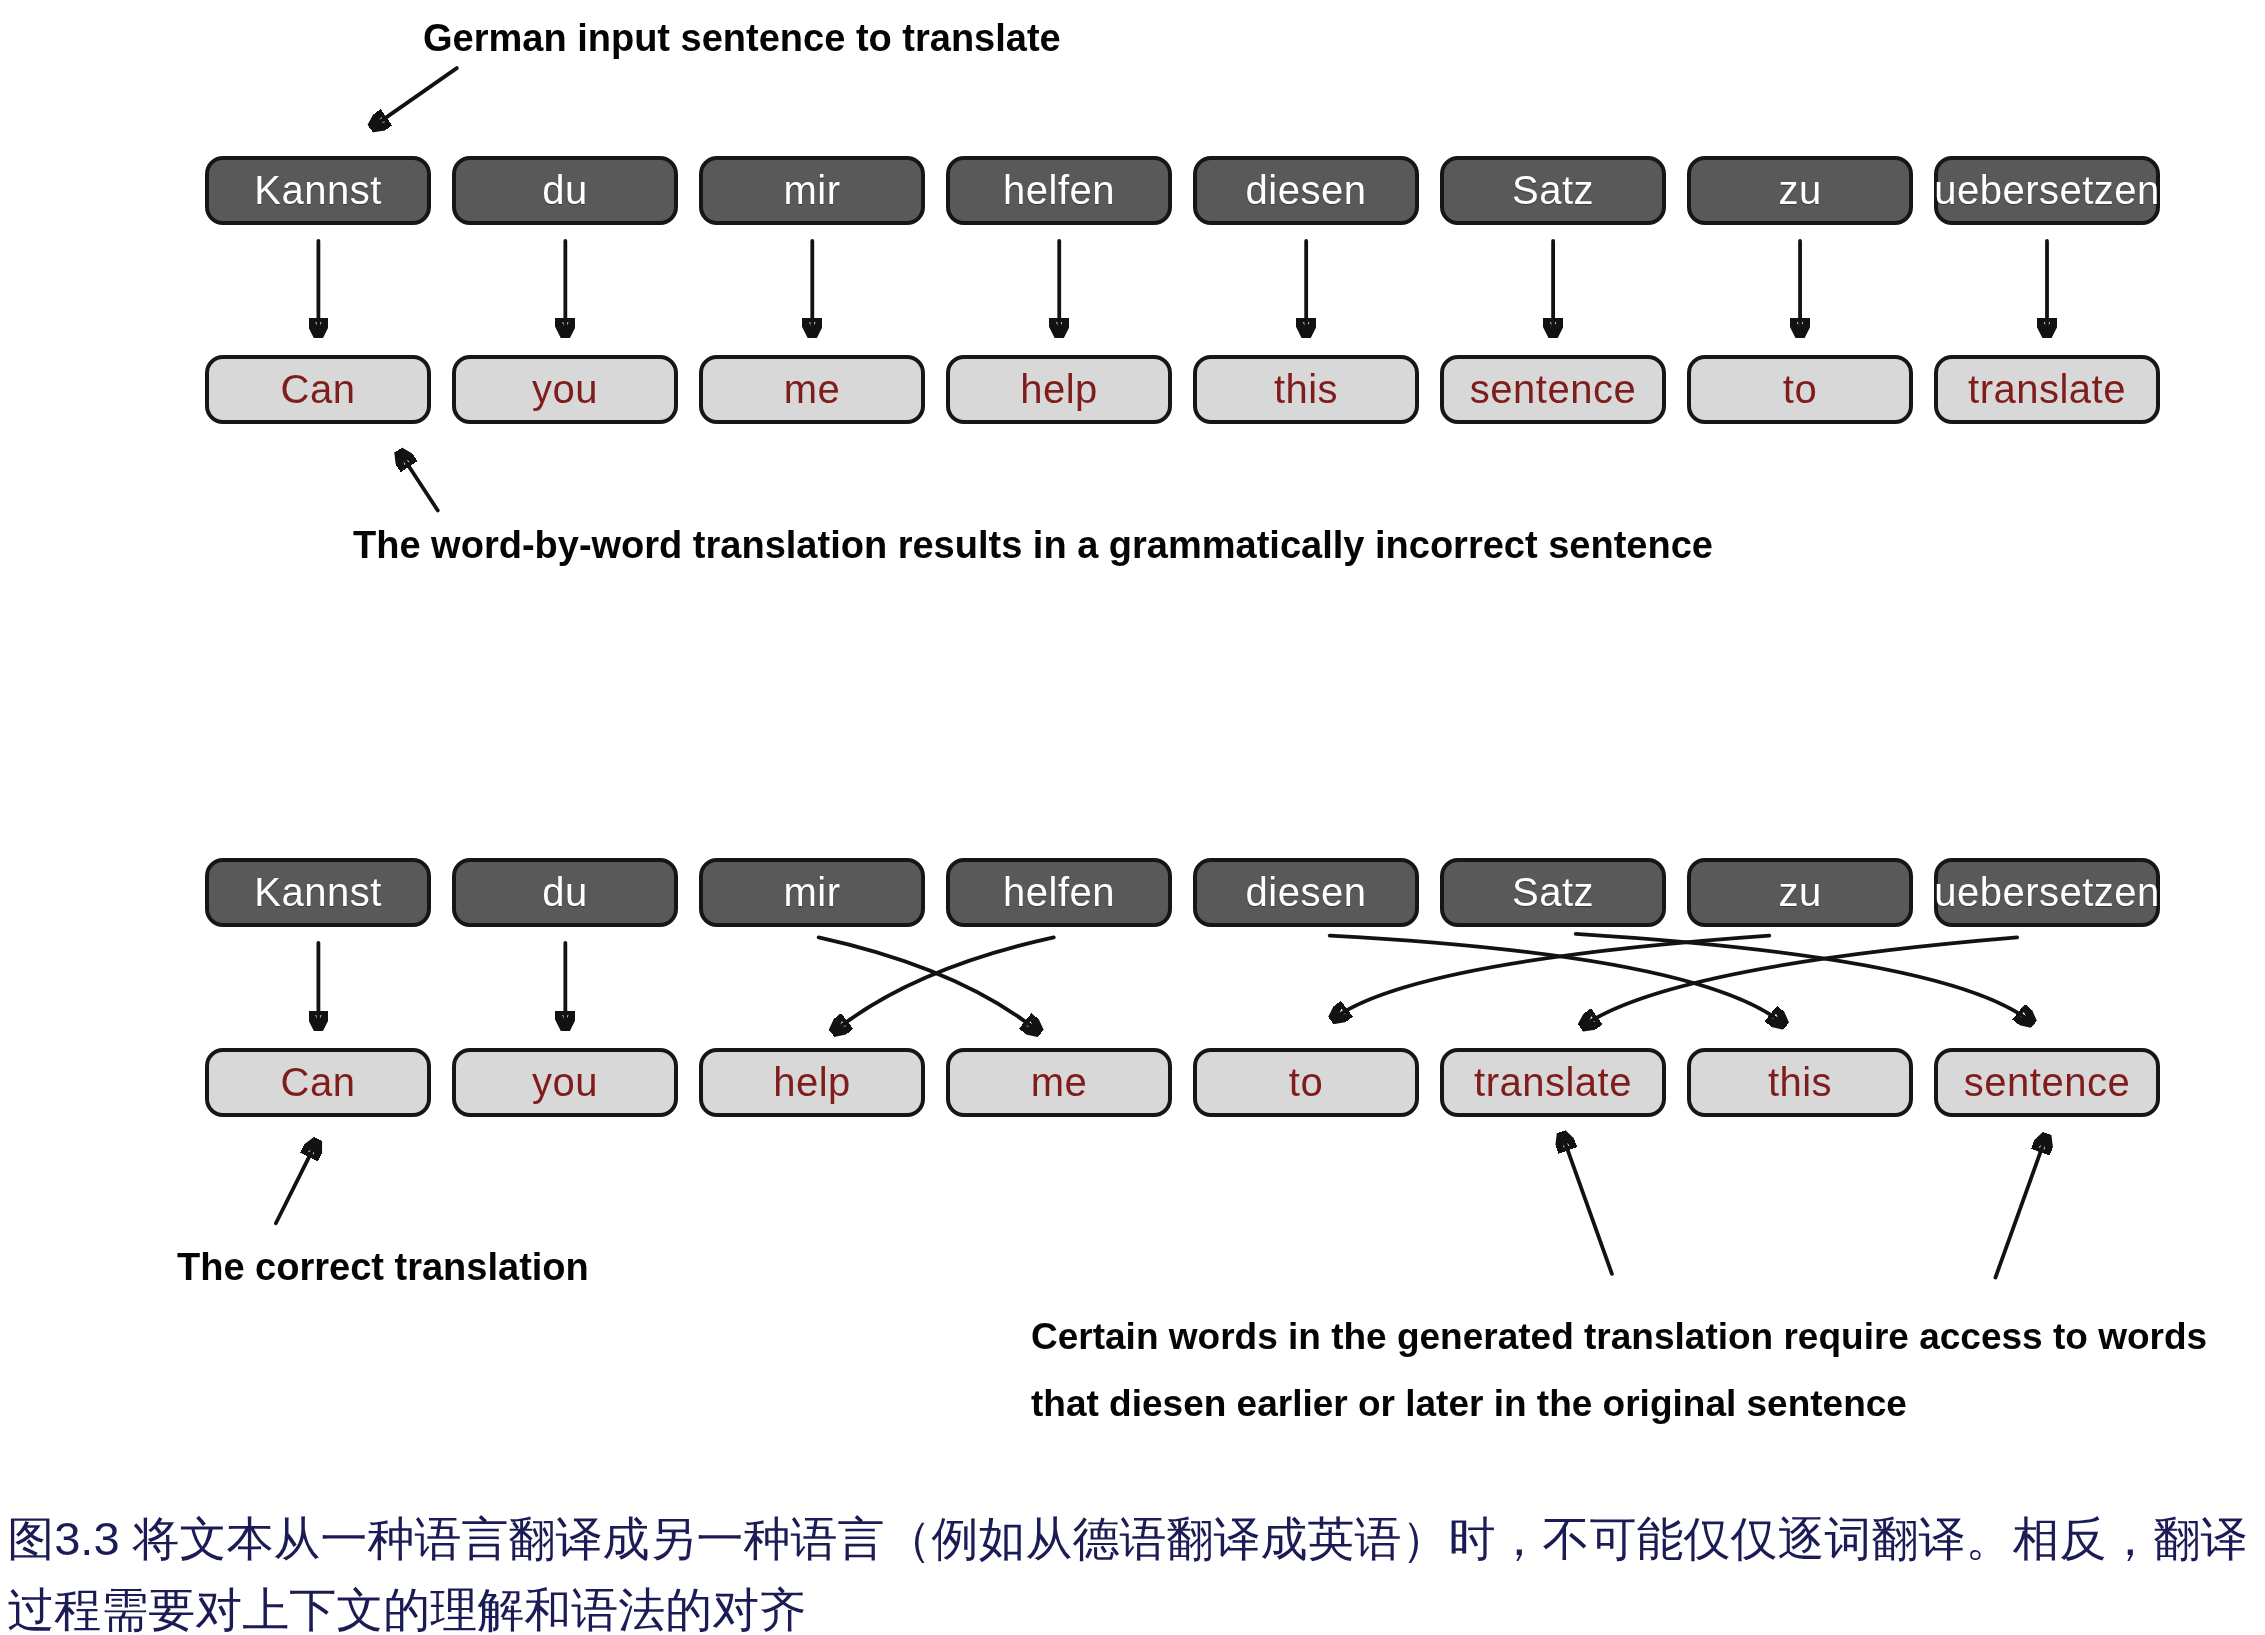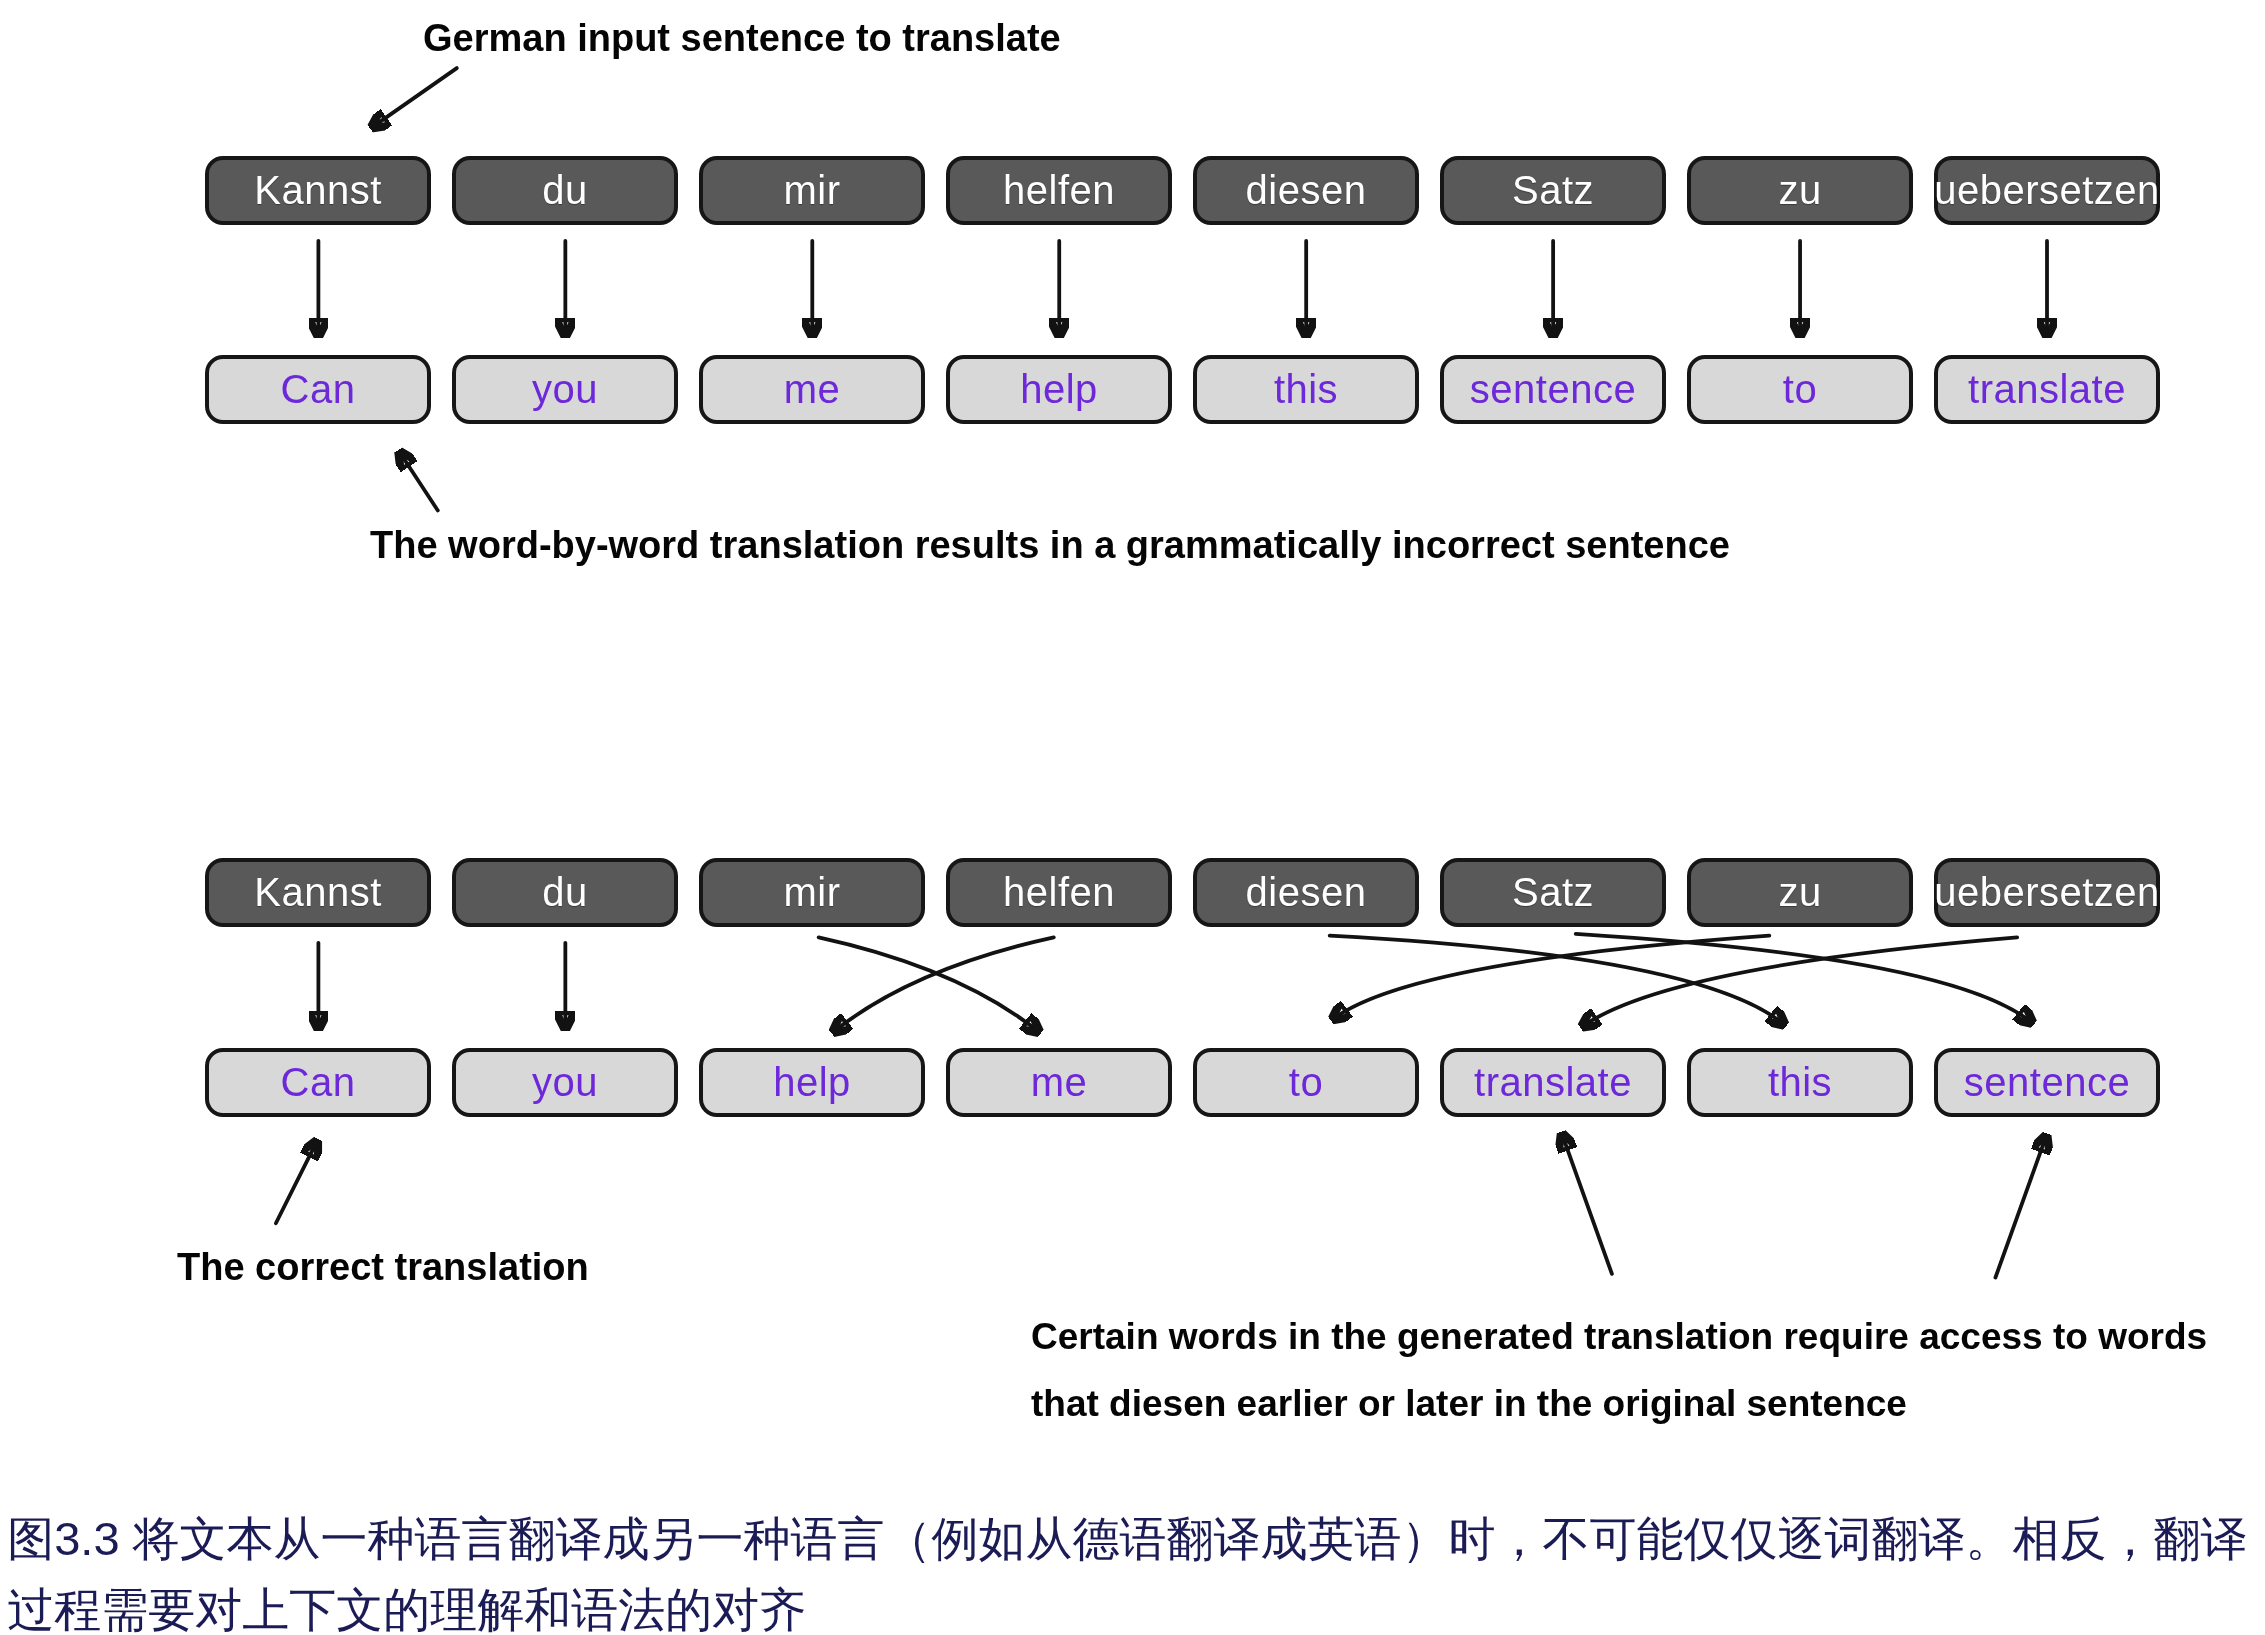--- a/index.html
+++ b/index.html
@@ -36,21 +36,21 @@
     font-size: 40px;
     letter-spacing: 0.5px;
   }
   .pill.dark {
     background: #595959;
     color: #ffffff;
     text-shadow: 0 0.9px 0.9px rgba(0,0,0,0.35);
   }
   .pill.light {
     background: #d8d8d8;
-    color: #6d28d9;
+    color: #7f1d1d;
   }
   .anno {
     position: absolute;
     color: #050505;
     font-weight: bold;
     font-size: 38px;
     white-space: nowrap;
     margin-top: 8px;
   }
   .anno-center {
@@ -103,21 +103,21 @@
 
     <path d="M 905 1036 Q 1060 1070 1148 1140" marker-end="url(#ah)"></path>
     <path d="M 1165 1036 Q 1010 1070 922 1140" marker-end="url(#ah)"></path>
     <path d="M 1470 1034 Q 1880 1056 1972 1132" marker-end="url(#ah)"></path>
     <path d="M 1742 1032 Q 2158 1058 2246 1130" marker-end="url(#ah)"></path>
     <path d="M 1956 1034 Q 1560 1062 1474 1126" marker-end="url(#ah)"></path>
     <path d="M 2230 1036 Q 1845 1068 1750 1134" marker-end="url(#ah)"></path>
   </svg>
 
   <div class="anno" style="left:423px; top:9px;">German input sentence to translate</div>
-  <div class="anno" style="left:370px; top:516px;">The word-by-word translation results in a grammatically incorrect sentence</div>
+  <div class="anno" style="left:353px; top:516px;">The word-by-word translation results in a grammatically incorrect sentence</div>
   <div class="anno" style="left:177px; top:1238px;">The correct translation</div>
   <div class="anno-center" style="left:1031px; top:1303px; width:1230px;">
     <div>Certain words in the generated translation require access to words</div>
     <div>that diesen earlier or later in the original sentence</div>
   </div>
 
   <div class="pill dark" style="left:205px;  top:156px;">Kannst</div>
   <div class="pill dark" style="left:452px;  top:156px;">du</div>
   <div class="pill dark" style="left:699px;  top:156px;">mir</div>
   <div class="pill dark" style="left:946px; top:156px;">helfen</div>

